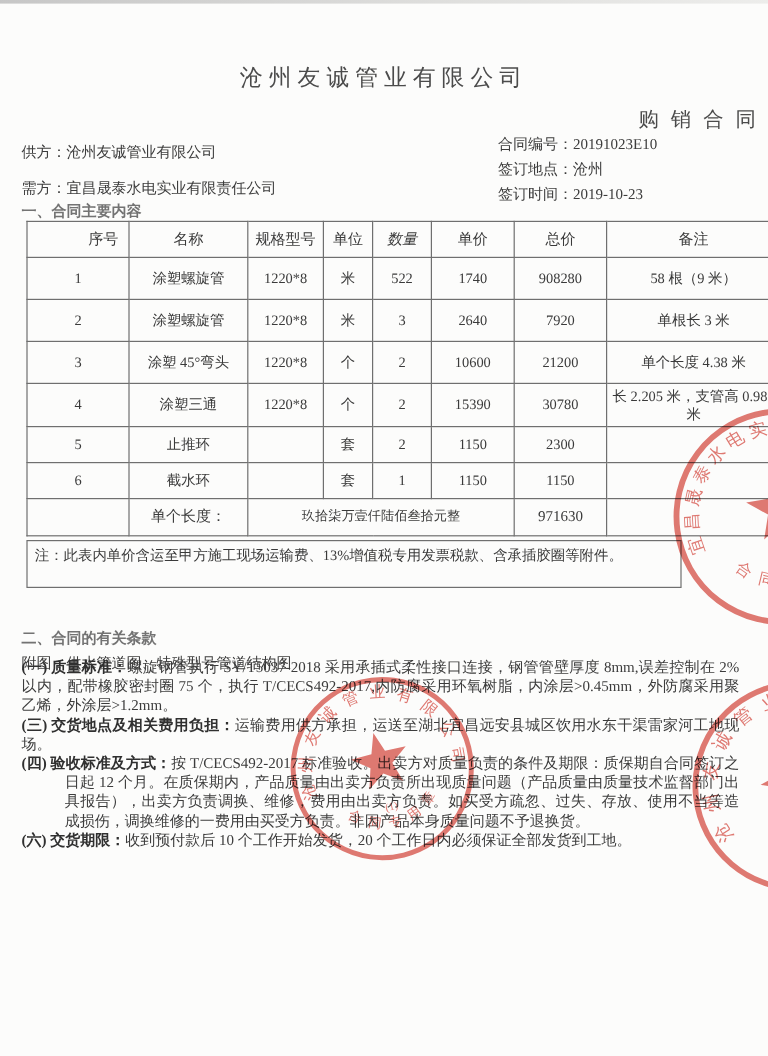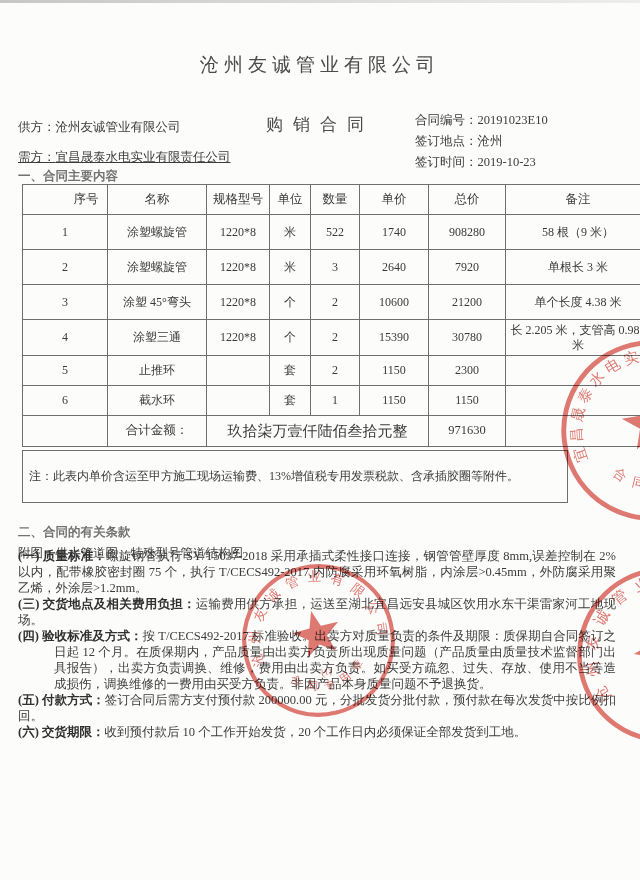--- a/index.html
+++ b/index.html
@@ -6,39 +6,39 @@
   body{
     width:640px;height:880px;overflow:hidden;position:relative;
     background:#fcfcfb;
     font-family:"Liberation Serif","DejaVu Serif",serif;
     color:#3c3c3c;
   }
   .scan-edge{position:absolute;left:0;top:0;width:640px;height:3px;
     background:linear-gradient(90deg,#b9b9b9,#d8d8d6 60%,#e9e9e7);opacity:.8;}
   .page-title{position:absolute;left:0;top:52px;width:640px;text-align:center;
     font-size:19px;letter-spacing:5px;color:#4b4b4b;}
-  .doc-title{position:absolute;left:0;top:88px;width:640px;text-align:center;
-    font-size:17px;letter-spacing:10px;color:#4b4b4b;margin-top:25px;}
+  .doc-title{position:absolute;left:0;top:88px;width:640px;text-align:right;
+    font-size:17px;letter-spacing:10px;color:#4b4b4b;}
   .line{position:absolute;font-size:12.5px;white-space:nowrap;}
   .supplier-line{left:18px;top:119px;}
-  .buyer-line{left:18px;top:149px;text-decoration:underline;}
+  .buyer-line{left:18px;top:149px;}
   .meta-no{left:415px;top:112px;}
   .meta-place{left:415px;top:133px;}
   .meta-date{left:415px;top:154px;}
   .sec-heading{position:absolute;left:18px;font-size:12.5px;font-weight:bold;color:#737373;}
   .sec1{top:168px;}
   .sec2{top:524px;}
   .attach-line{position:absolute;left:18px;top:497px;font-size:12.5px;margin-top:48px;}
 
   .table-wrap{position:absolute;left:22px;top:184px;width:546px;z-index:1;}
   table.items{border-collapse:collapse;table-layout:fixed;width:546px;font-size:12px;color:#3a3a3a;}
   table.items td,table.items th{border:1px solid #6f6f6f;text-align:center;vertical-align:middle;
     padding:0 2px;font-weight:normal;line-height:1.25;overflow:hidden;}
   table.items th{font-size:12.5px;}
-  .note-box{border:1px solid #6f6f6f;margin-top:3px;height:34px;padding:17px 6px 0 6px;
+  .note-box{border:1px solid #6f6f6f;margin-top:3px;height:34px;padding:4px 6px 0 6px;
     font-size:12px;color:#3a3a3a;}
   .clauses{position:absolute;left:18px;top:548px;width:598px;z-index:1;}
   .clause{margin:0;font-size:12.5px;line-height:16px;text-align:justify;}
   .clause .head{font-weight:bold;color:#303030;}
   .clause.hang{padding-left:36px;text-indent:-36px;}
 
   .seal{position:absolute;z-index:5;mix-blend-mode:multiply;pointer-events:none;}
   .seal svg{overflow:visible;opacity:.72;}
   #seal-buyer{left:554px;top:333px;}
   #seal-supplier-1{left:236px;top:558px;}
@@ -62,21 +62,21 @@
 <div class="sec-heading sec1">一、合同主要内容</div>
 
 <div class="table-wrap">
   <table class="items">
     <thead>
         <tr id="items-head-row" style="height: 30px;">
           <th style="width: 38px; padding-left: 44px;">序号</th>
           <th style="width: 94px;">名称</th>
           <th style="width: 58px; margin-top: 36px;">规格型号</th>
           <th style="width: 36px;">单位</th>
-          <th style="width: 44px;">数量</th>
+          <th style="width: 44px; font-style: italic;">数量</th>
           <th style="width: 64px;">单价</th>
           <th style="width: 72px;">总价</th>
           <th style="width: 140px;">备注</th>
         </tr>
       </thead>
     <tbody id="items-body">
         <tr style="height: 35px;">
           <td>1</td>
           <td>涂塑螺旋管</td>
           <td>1220*8</td>
@@ -131,38 +131,37 @@
           <td>截水环</td>
           <td></td>
           <td>套</td>
           <td>1</td>
           <td>1150</td>
           <td>1150</td>
           <td></td>
         </tr>
         <tr style="height: 31px;">
           <td style="font-size: 12.5px;"></td>
-          <td style="font-size: 12.5px;">合计金额：</td>
-          <td colspan="4" style="font-size: 15px;">玖拾柒万壹仟陆佰叁拾元整</td>
+          <td style="font-size: 12.5px;">单个长度：</td>
+          <td colspan="4" style="font-size: 11px;">玖拾柒万壹仟陆佰叁拾元整</td>
           <td style="font-size: 12.5px;">971630</td>
           <td style="font-size: 12.5px;"></td>
         </tr>
       </tbody>
   </table>
   <div class="note-box"><span>注：此表内单价含运至甲方施工现场运输费、13%增值税专用发票税款、含承插胶圈等附件。</span></div>
 </div>
 
 <div class="attach-line">附图：供水管道图、特殊型号管道结构图</div>
 <div class="sec-heading sec2">二、合同的有关条款</div>
 
 <div class="clauses" id="clauses">
     <p class="clause"><span class="head">(一) 质量标准：</span><span>螺旋钢管执行 SY/T5037-2018 采用承插式柔性接口连接，钢管管壁厚度 8mm,误差控制在 2%以内，配带橡胶密封圈 75 个，执行 T/CECS492-2017,内防腐采用环氧树脂，内涂层&gt;0.45mm，外防腐采用聚乙烯，外涂层&gt;1.2mm。</span></p>
     <p class="clause"><span class="head">(三) 交货地点及相关费用负担：</span><span>运输费用供方承担，运送至湖北宜昌远安县城区饮用水东干渠雷家河工地现场。</span></p>
     <p class="clause hang"><span class="head">(四) 验收标准及方式：</span><span>按 T/CECS492-2017 标准验收。出卖方对质量负责的条件及期限：质保期自合同签订之日起 12 个月。在质保期内，产品质量由出卖方负责所出现质量问题（产品质量由质量技术监督部门出具报告），出卖方负责调换、维修，费用由出卖方负责。如买受方疏忽、过失、存放、使用不当等造成损伤，调换维修的一费用由买受方负责。非因产品本身质量问题不予退换货。</span></p>
-    <p class="clause"><span class="head">(五) 付款方式：</span><span>签订合同后需方支付预付款 200000.00 元，分批发货分批付款，预付款在每次发货中按比例扣回。</span></p>
     <p class="clause"><span class="head">(六) 交货期限：</span><span>收到预付款后 10 个工作开始发货，20 个工作日内必须保证全部发货到工地。</span></p>
   </div>
 
 <div class="seal" id="seal-buyer"><svg viewBox="0 0 200 200" width="195" height="195" style="transform:rotate(-8deg)">
     <circle cx="100" cy="100" r="90" fill="none" stroke="#d6473e" stroke-width="5"></circle>
     <path id="seal-buyer-arc" d="M34.8,130.4 A72,72 0 1 1 165.2,130.4" fill="none"></path>
     <text font-size="15" fill="#d6473e" font-family="'Liberation Serif',serif">
       <textPath href="#seal-buyer-arc" startOffset="50%" text-anchor="middle" textLength="268" lengthAdjust="spacing">宜昌晟泰水电实业有限责任公司</textPath>
     </text>
     <path d="M0,-30 L7.05,-9.71 L28.5,-9.28 L11.41,3.71 L17.63,24.25 L0,12 L-17.63,24.25 L-11.41,3.71 L-28.5,-9.28 L-7.05,-9.71 Z" transform="translate(100,93)" fill="#d6473e"></path>

